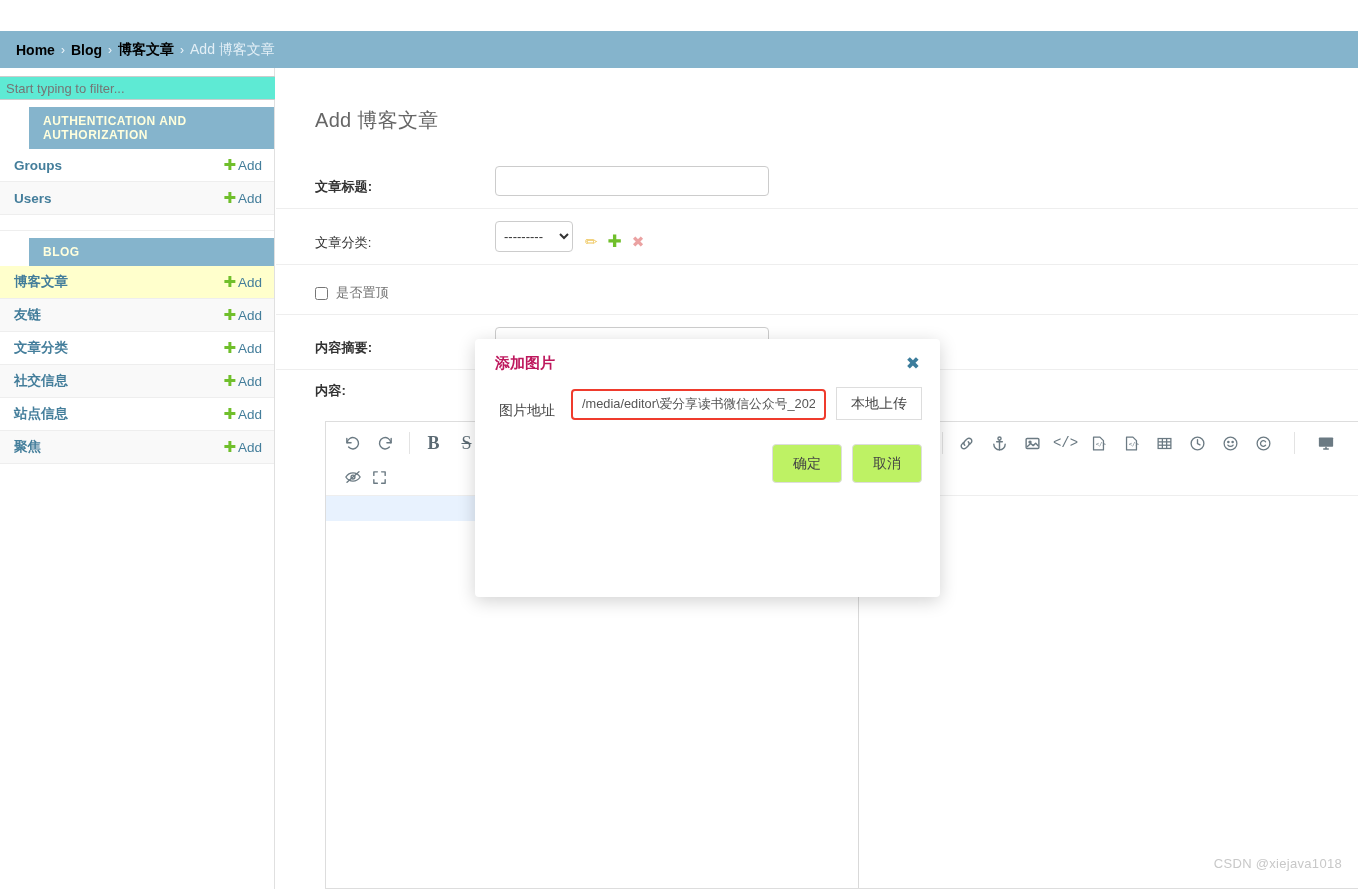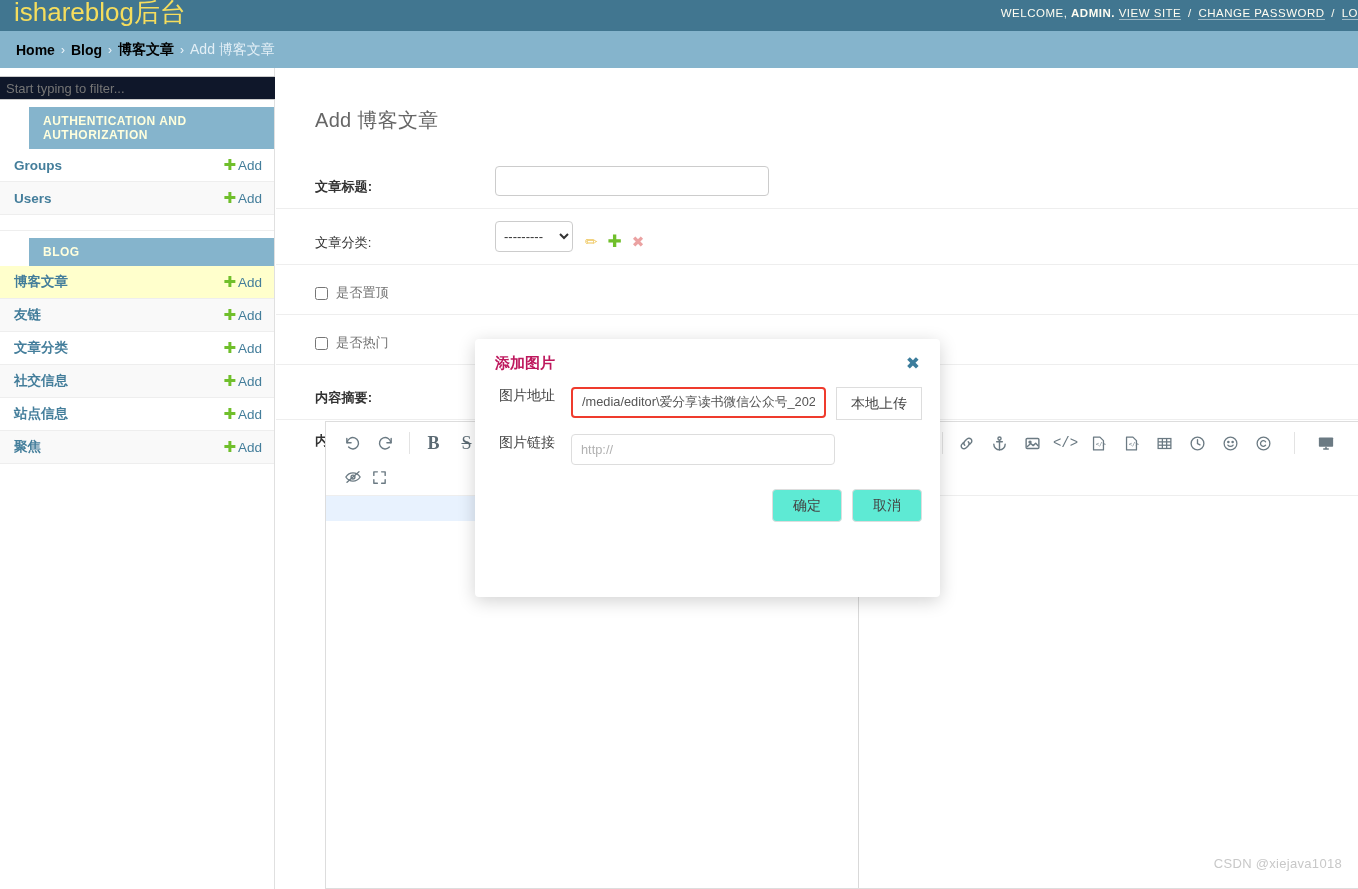--- a/index.html
+++ b/index.html
@@ -44,21 +44,21 @@
 
   
   #nav-sidebar {
     position:absolute; left:0; top:68px; width:275px; height:821px;
     background:#fff; border-right:1px solid #e0e0e0;
     font-size:13.5px;
   }
   #nav-filter {
     display:block; width:275px; height:24px; margin:8px 0 0 0;
     border:1px solid #ccc; border-left:none; border-right:none;
-    background:#0f172a; color:#666; font-size:13px; padding:0 6px;
+    background:#5eead4; color:#666; font-size:13px; padding:0 6px;
     outline:none; font-family:"Liberation Sans", sans-serif;
   }
   .app-module { margin-top:7px; }
   .module-caption {
     background:#85b4cc; color:#ffffdd; font-size:12px; font-weight:bold;
     letter-spacing:.5px; padding:7px 0 7px 14px; text-transform:uppercase;margin-left:29px;
   }
   .module-caption.blog { color:#ffffdd; }
   .model-row {
     display:flex; align-items:center; justify-content:space-between;
@@ -139,21 +139,21 @@
     background:#fff; border-radius:4px;
     box-shadow:0 4px 18px rgba(0,0,0,.18);
     z-index:50;
   }
   #modal-header {
     height:48px; display:flex; align-items:center; justify-content:space-between;
     padding:0 20px 0 20px;
   }
   #modal-title { font-size:15px; font-weight:bold; color:#be185d; }
   #modal-close { color:#3c7d9c; font-size:17px; font-weight:bold; cursor:pointer; line-height:1; }
-  .modal-row { display:flex; align-items:flex-start; padding:0 0 0 24px; margin-bottom:14px; }
+  .modal-row { display:flex; align-items:flex-end; padding:0 0 0 24px; margin-bottom:14px; }
   .modal-row .mlabel {
     width:72px; flex:0 0 72px; font-size:14px; color:#444;
   }
   .modal-input {
     width:264px; height:31px; border:1px solid #ddd; border-radius:4px;
     padding:0 9px; font-size:12.8px; outline:none;
     font-family:"Liberation Sans", sans-serif; color:#555;
   }
   .modal-input.highlight { border:2px solid #ef3b2d; width:255px; }
   .modal-input::placeholder { color:#b1b1b1; }
@@ -161,50 +161,38 @@
     margin-left:10px; height:33px; padding:0 14px;
     border:1px solid #ddd; border-radius:0; background:#fff;
     font-size:14px; color:#444; cursor:pointer;
     font-family:"Liberation Sans", sans-serif;
   }
   #modal-footer {
     display:flex; justify-content:flex-end; gap:10px;
     padding:10px 18px 0 0;
   }
   .modal-btn {
-    min-width:70px; height:33px; border:1px solid #ddd; border-radius:4px;
-    background:#5eead4; font-size:14px; color:#444; cursor:pointer;
+    min-width:70px; height:39px; border:1px solid #ddd; border-radius:4px;
+    background:#bef264; font-size:14px; color:#444; cursor:pointer;
     font-family:"Liberation Sans", sans-serif;
   }
 
   
   #watermark {
     position:absolute; right:16px; bottom:18px;
     color:#c8c8c8; font-size:13px; letter-spacing:.3px;
     font-family:"Liberation Sans", sans-serif;
     z-index:60;
   }
 </style>
 </head>
 <body>
 
 <div id="page">
 
-  <div id="header">
-    <div id="branding">ishareblog后台</div>
-    <div id="user-tools">
-      <span>WELCOME,</span>
-      <b>ADMIN.</b>
-      <a href="#">VIEW SITE</a>
-      <span class="sep">/</span>
-      <a href="#">CHANGE PASSWORD</a>
-      <span class="sep">/</span>
-      <a href="#">LO</a>
-    </div>
-  </div>
 
   <div id="breadcrumbs">
     <a href="#">Home</a>
     <span class="crumb-sep">›</span>
     <a href="#">Blog</a>
     <span class="crumb-sep">›</span>
     <a href="#">博客文章</a>
     <span class="crumb-sep">›</span>
     <span class="current">Add 博客文章</span>
   </div>
@@ -298,26 +286,20 @@
         </div>
       </div>
 
       <div class="form-row" style="padding-left:0;">
         <div class="check-row">
           <input type="checkbox" style="">
           <label>是否置顶</label>
         </div>
       </div>
 
-      <div class="form-row" style="padding-left:0;">
-        <div class="check-row">
-          <input type="checkbox" style="">
-          <label>是否热门</label>
-        </div>
-      </div>
 
       <div class="form-row">
         <div class="flabel">内容摘要:</div>
         <input class="text-input" type="text" value="" style="">
       </div>
 
       <div id="editor-row">
         <div id="editor-label">内容:</div>
       </div>
     </div>
@@ -460,24 +442,20 @@
       <div id="modal-close">✖</div>
     </div>
 
     <div class="modal-row">
       <div class="mlabel">图片地址</div>
       <input class="modal-input highlight" type="text" value="/media/editor\爱分享读书微信公众号_202" style="">
       <button class="upload-btn">本地上传</button>
     </div>
 
 
-    <div class="modal-row">
-      <div class="mlabel">图片链接</div>
-      <input class="modal-input" type="text" placeholder="http://" style="">
-    </div>
 
     <div id="modal-footer">
       <button class="modal-btn">确定</button>
       <button class="modal-btn">取消</button>
     </div>
   </div>
 
   <div id="watermark">CSDN @xiejava1018</div>
 </div>
 

